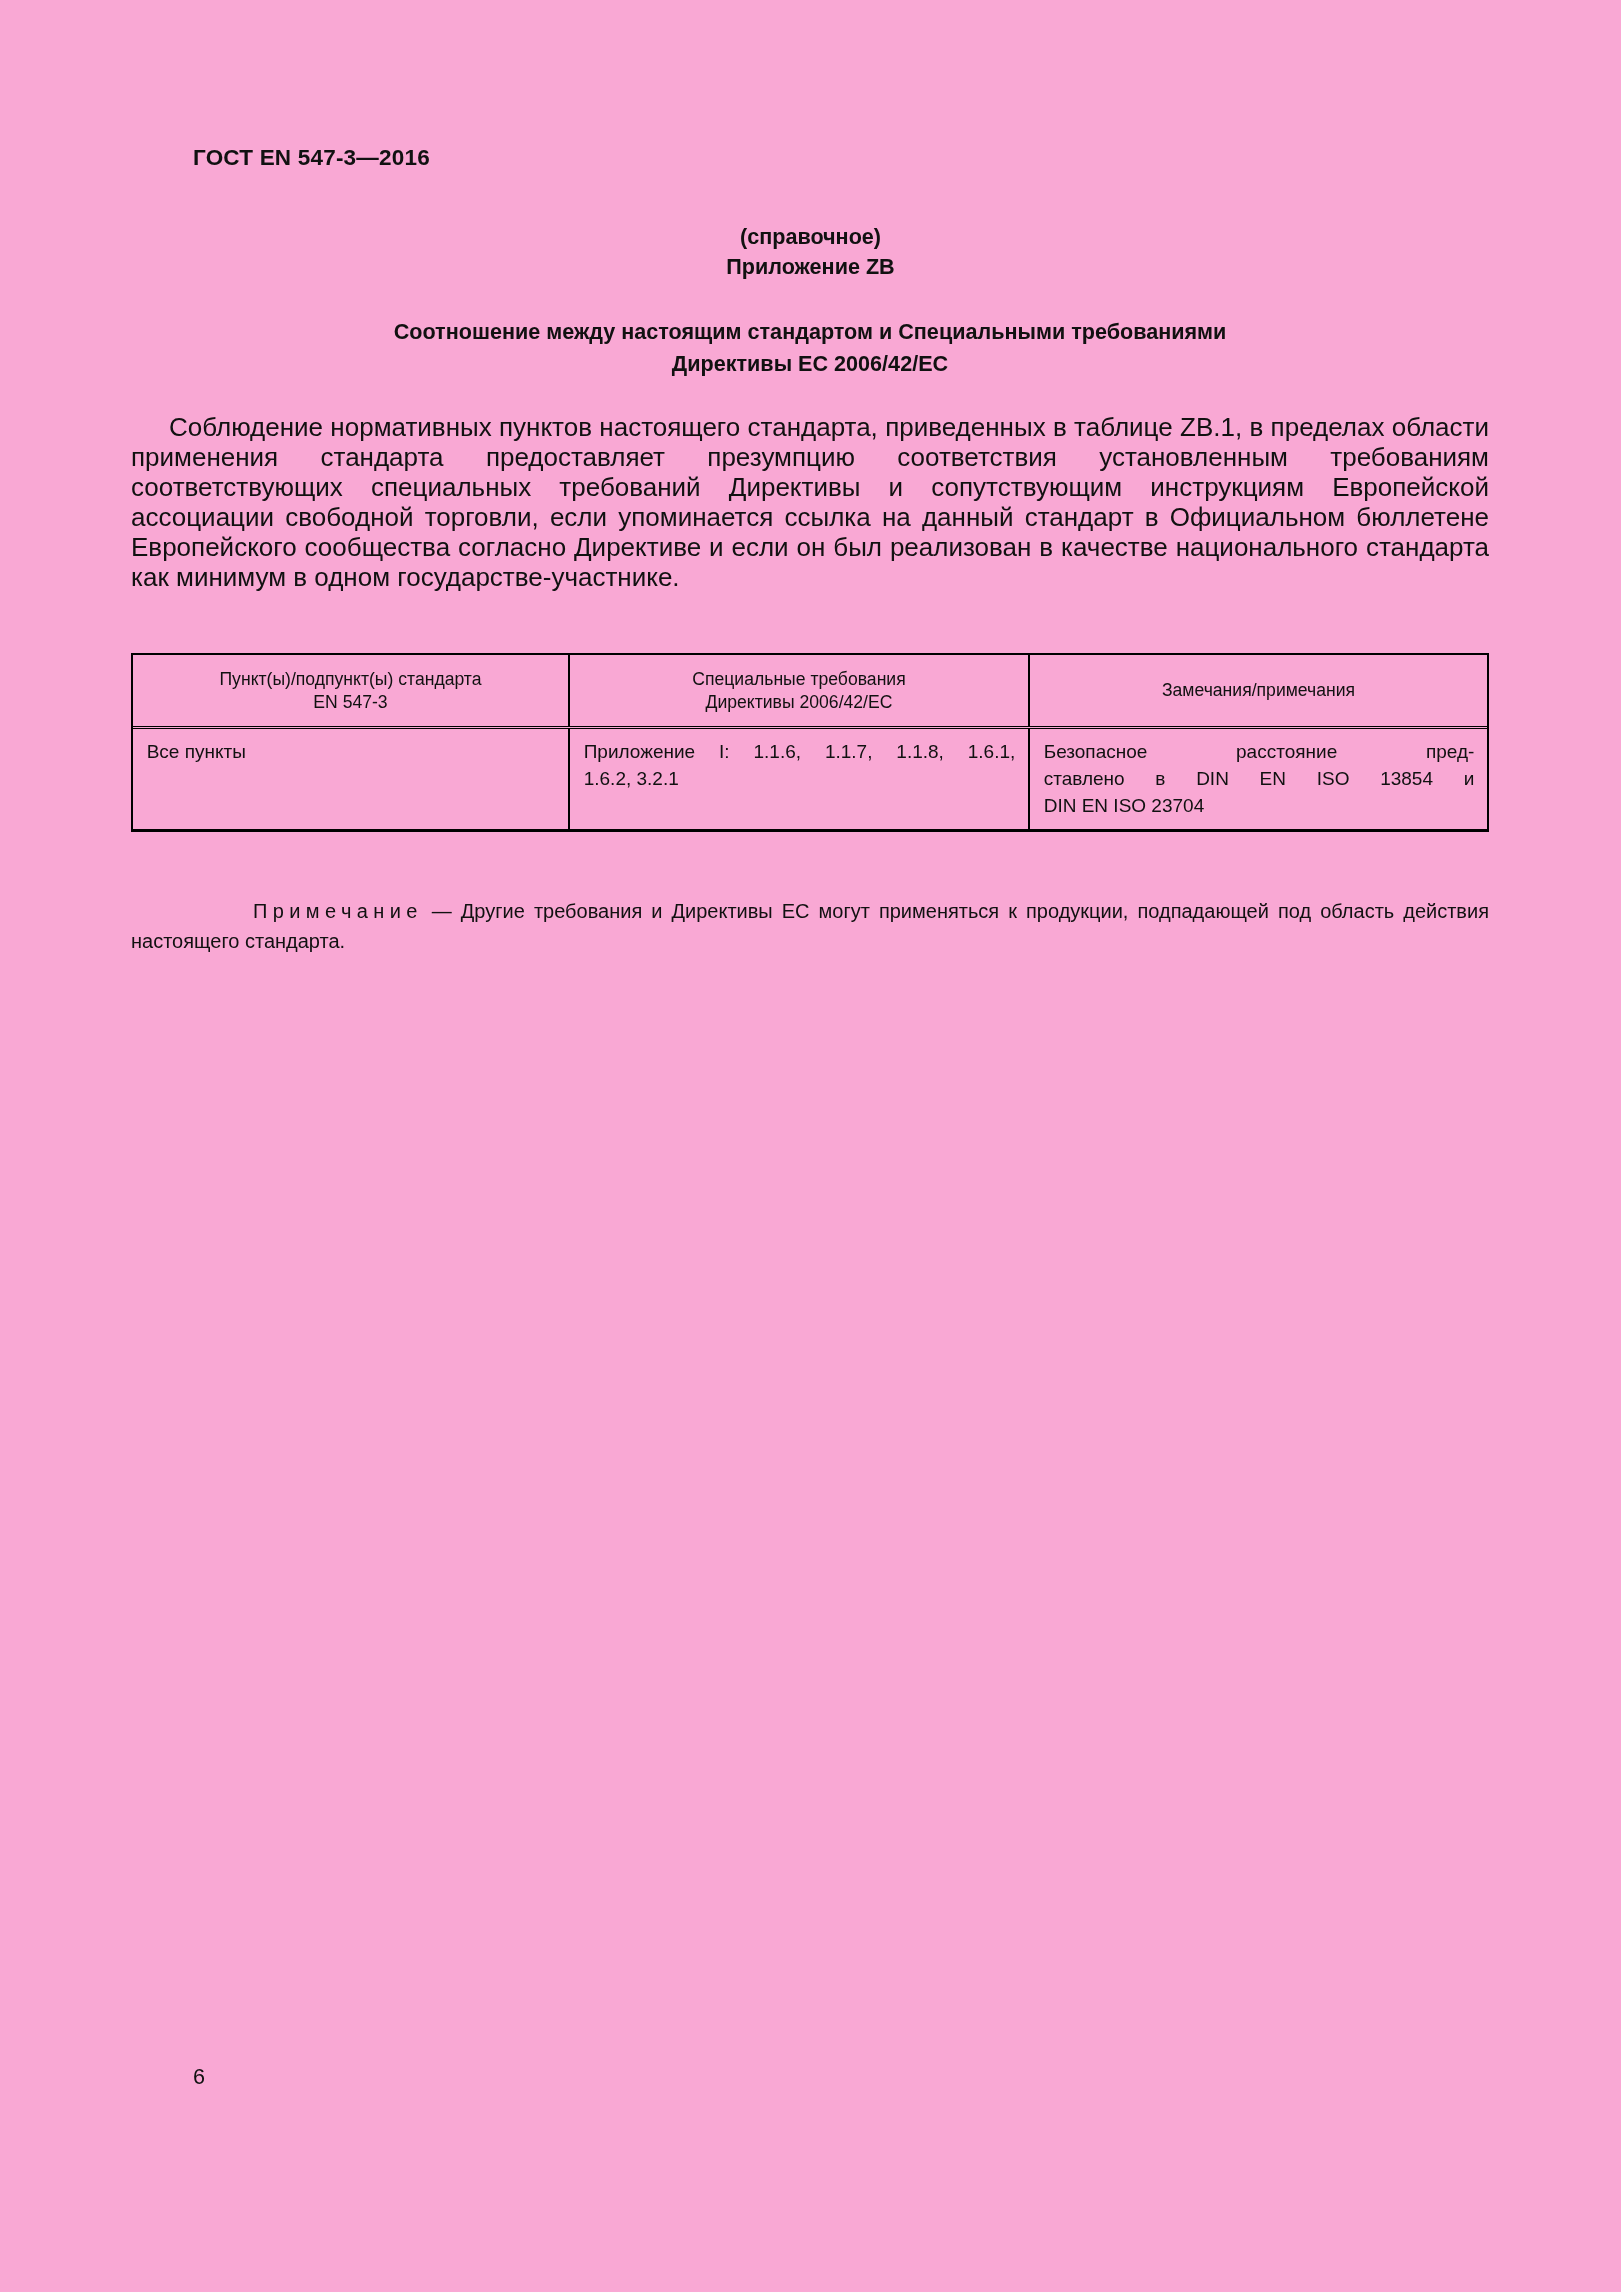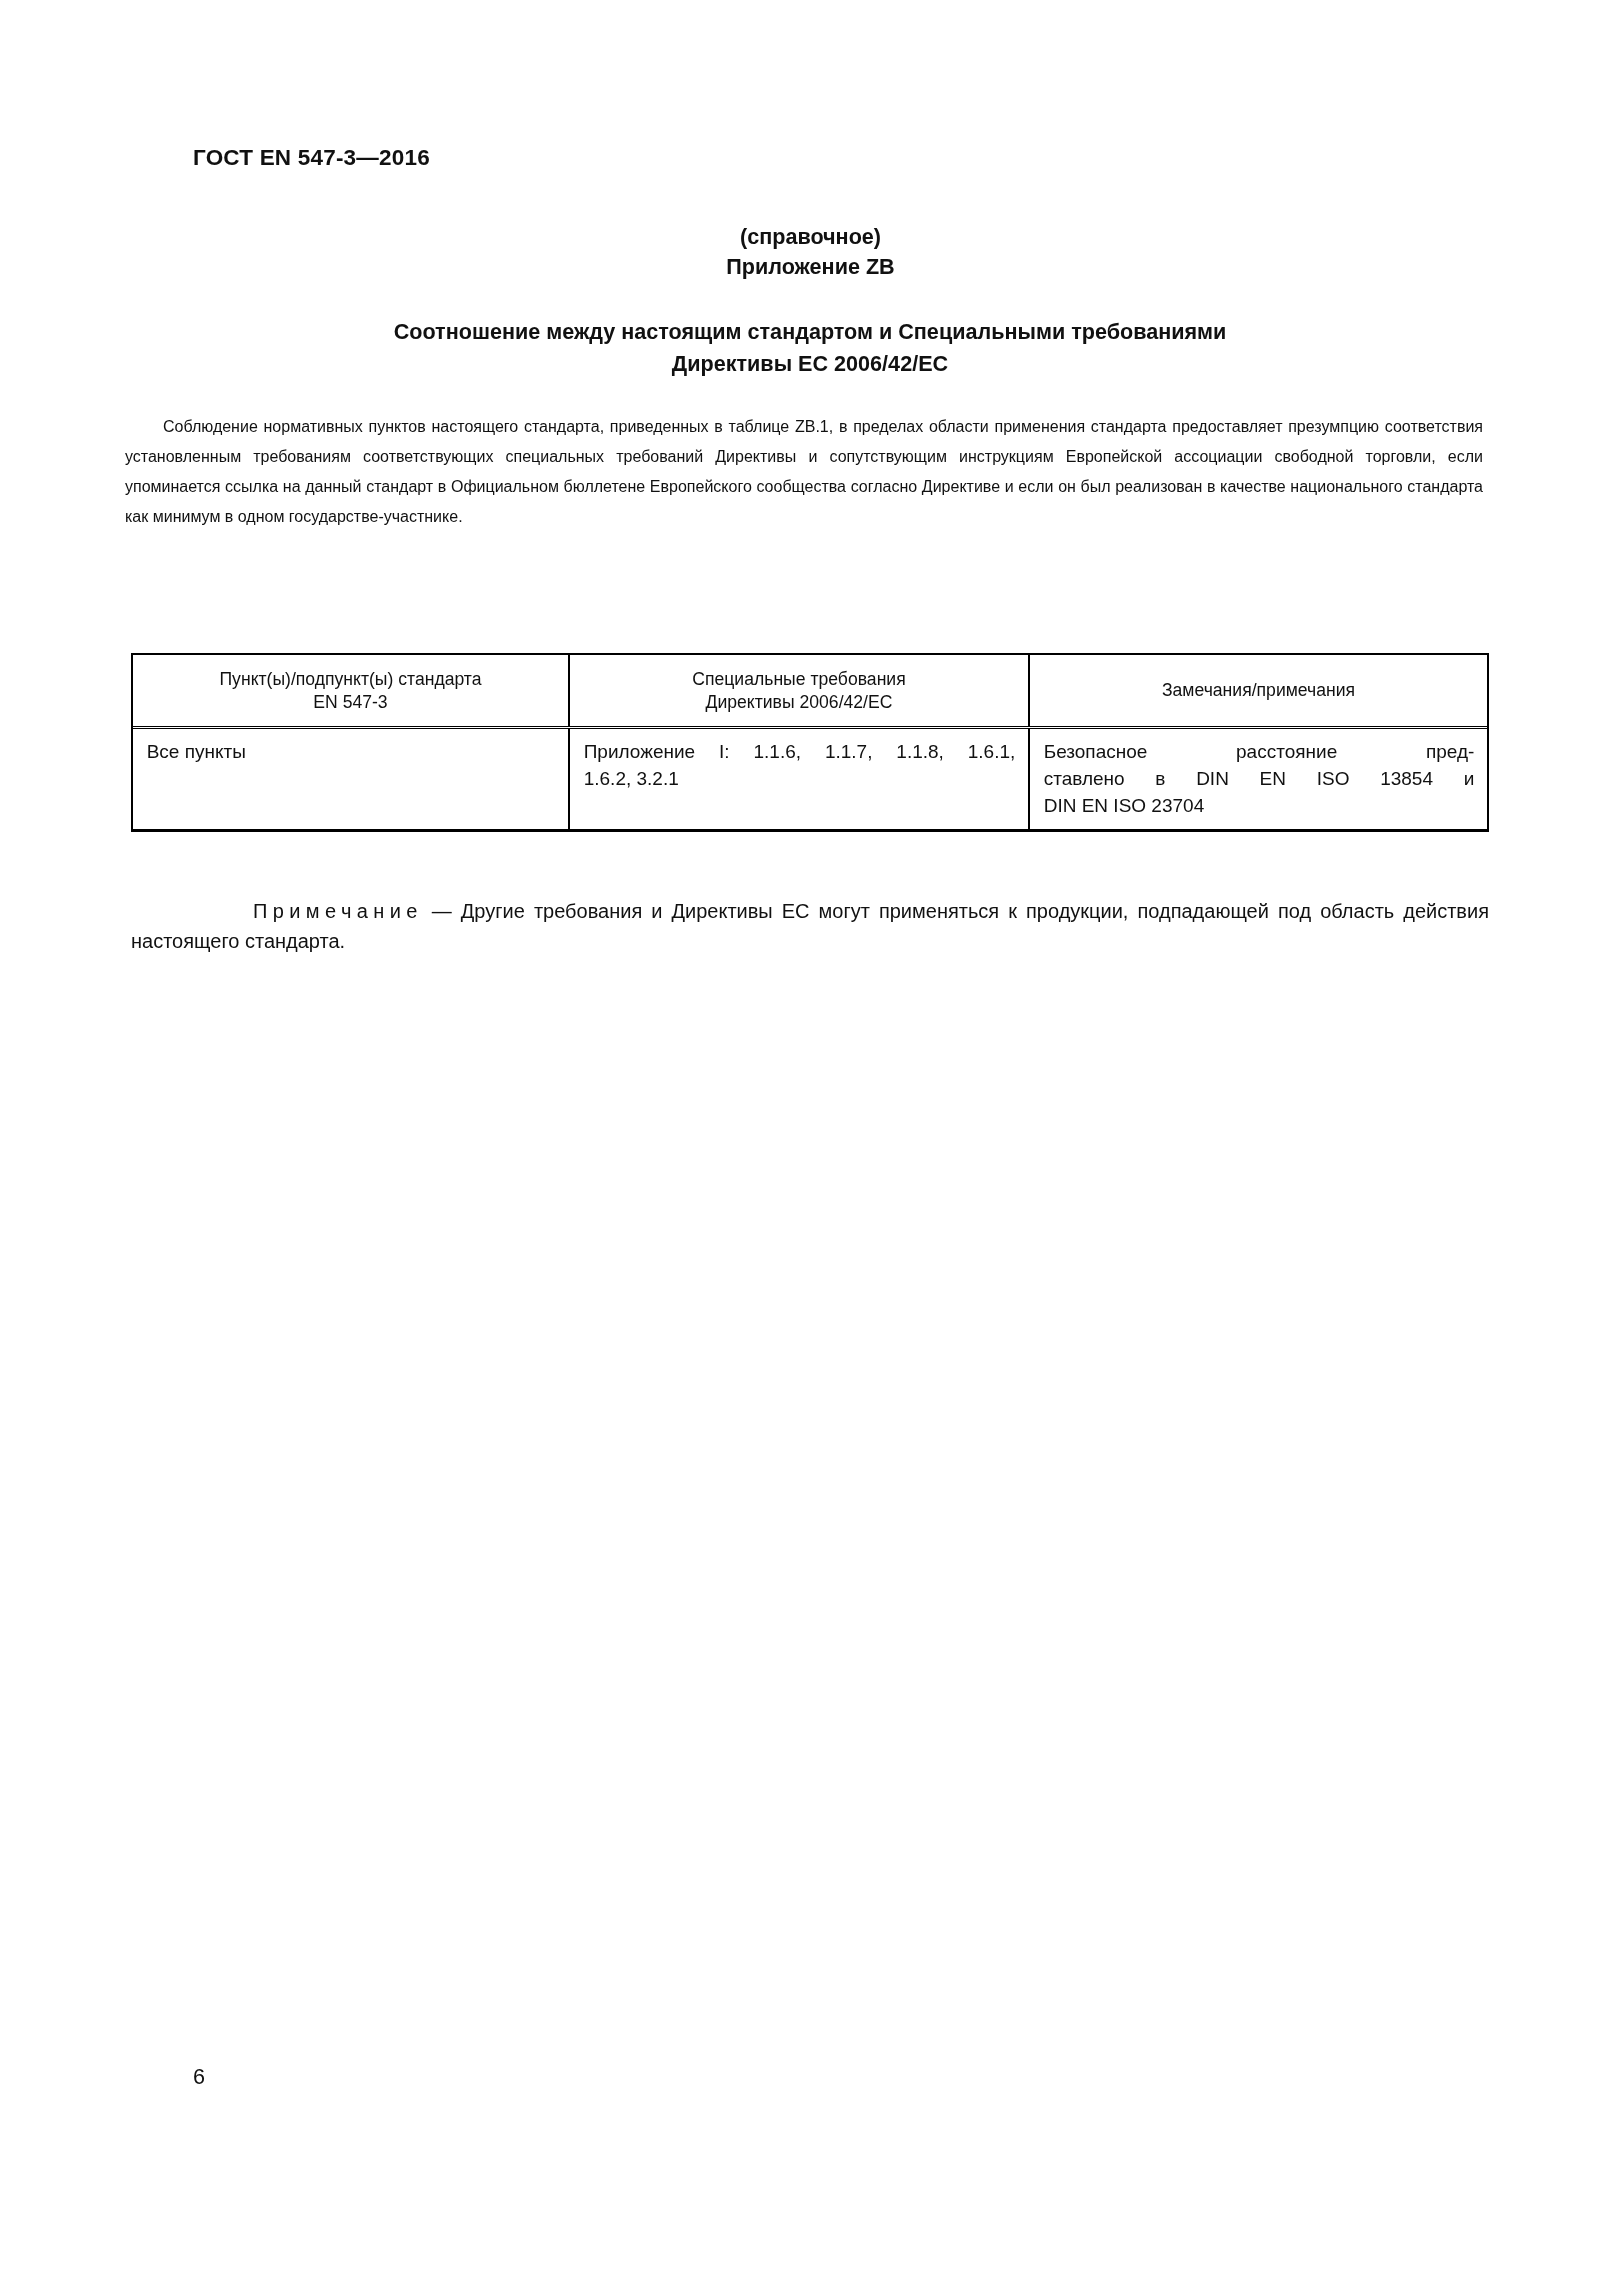--- a/index.html
+++ b/index.html
@@ -1,38 +1,38 @@
 <!DOCTYPE html>
 <html lang="ru"><head>
 <meta charset="utf-8">
 <style>
   html,body{margin:0;padding:0;background:#e8e8e8;}
   .page{
     position:relative;
     width:1621px;height:2293px;
-    background:#ffffff;
+    background:#f9a8d4;
     font-family:"Liberation Sans", sans-serif;
     color:#111;
     overflow:hidden;
   }
   .running-header{
     position:absolute;left:193px;top:145px;
     font-size:22.5px;font-weight:bold;letter-spacing:0.2px;
   }
   .appendix-block{
     position:absolute;left:0;right:0;top:222px;
     text-align:center;font-size:21.6px;font-weight:bold;line-height:30px;
   }
   .doc-title{
     position:absolute;left:131px;top:316px;width:1358px;
     text-align:center;font-size:21.6px;font-weight:bold;line-height:32px;
   }
   .body-paragraph{
-    position:absolute;left:125px;top:412px;width:1358px;
-    font-size:16px;line-height:30px;
+    position:absolute;left:131px;top:412px;width:1358px;
+    font-size:26px;line-height:30px;
     text-align:justify;text-indent:38px;
   }
   .table-caption{
     position:absolute;left:133px;top:619px;width:1358px;
     font-size:19.6px;
   }
   .spaced{letter-spacing:5.9px;}
   .tbl{
     position:absolute;left:131px;top:653px;width:1358px;
     border:2.9px solid #000;border-bottom-width:3.9px;

